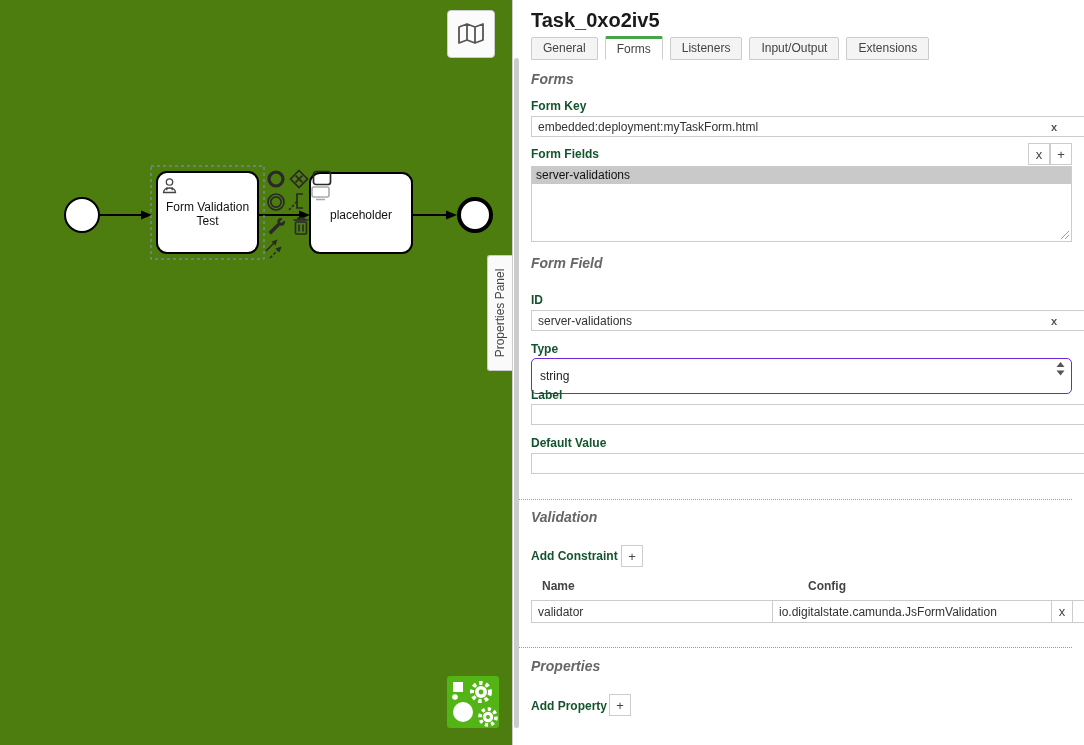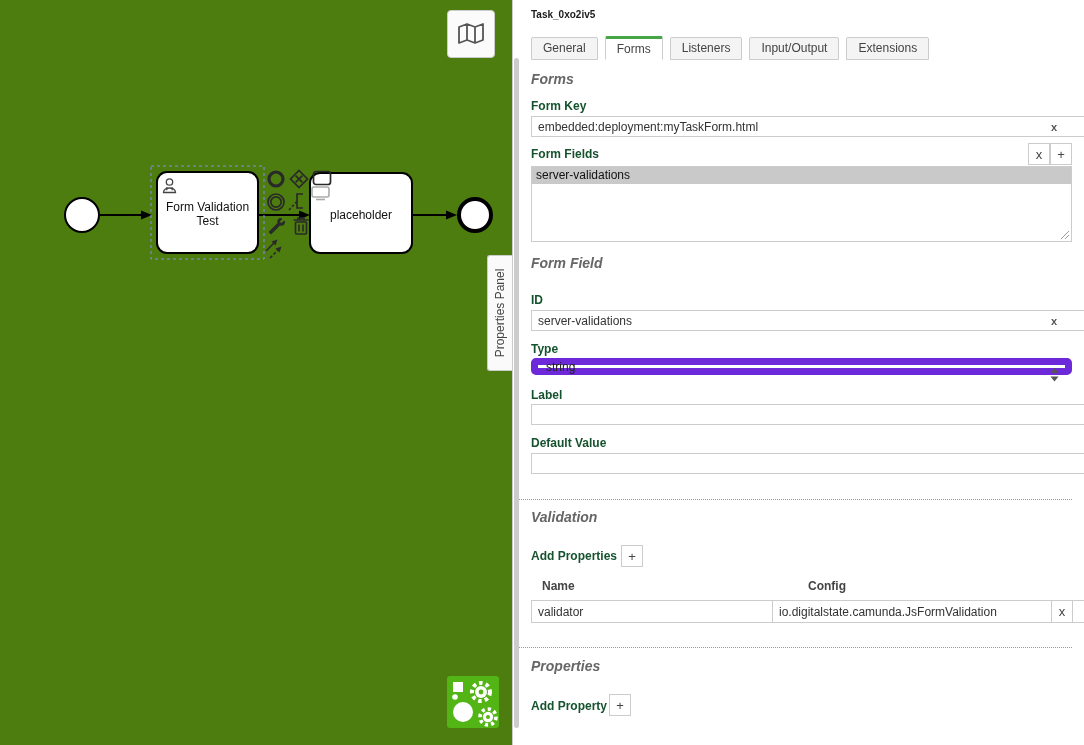--- a/index.html
+++ b/index.html
@@ -11,39 +11,39 @@
   .minimap-btn{position:absolute;left:447px;top:10px;width:46px;height:46px;background:#fbfbfb;
        border:1px solid #ccc;border-radius:4px;display:flex;align-items:center;justify-content:center;cursor:pointer;}
   .vtab{position:absolute;left:487px;top:255px;width:24px;height:114px;background:#fafafa;
        border:1px solid #ccc;border-right:none;border-radius:3px 0 0 3px;
        display:flex;align-items:center;justify-content:center;cursor:pointer;}
   .vtab span{transform:rotate(-90deg);white-space:nowrap;font-size:12px;color:#444;}
   .logo{position:absolute;left:447px;top:676px;width:52px;height:52px;cursor:pointer;}
   
   .panel{position:absolute;left:512px;top:0;width:572px;height:745px;background:#fff;border-left:1px solid #ccc;box-sizing:border-box;}
   .scroll-strip{position:absolute;left:1px;top:58px;width:5px;height:670px;background:#ccc;border-radius:3px;}
-  .panel-title{position:absolute;left:18px;top:9px;font-size:10px;font-weight:bold;color:#1a1a1a;}
+  .panel-title{position:absolute;left:18px;top:9px;font-size:20px;font-weight:bold;color:#1a1a1a;}
   .tabs{position:absolute;left:18px;top:36px;height:24px;display:flex;gap:7px;align-items:center;}
   .tab{display:flex;align-items:center;height:23px;box-sizing:border-box;padding:0 11px;
        font-size:12px;color:#444;background:#f4f4f4;border:1px solid #ccc;border-radius:2px 2px 0 0;cursor:pointer;}
   .tab.active{background:#fff;border-top:3px solid #46a546;border-bottom-color:#fff;height:24px;}
   .grp{position:absolute;left:18px;font-size:14px;font-weight:bold;font-style:italic;color:#666;}
   .lbl{position:absolute;left:18px;font-size:12px;font-weight:bold;color:#14532d;}
   .tin{position:absolute;left:18px;width:621px;height:21px;box-sizing:border-box;border:1px solid #ccc;
        background:#fff;font-size:12px;color:#333;padding:0 20px 0 6px;font-family:inherit;outline:none;}
   .clear-x{position:absolute;width:14px;height:14px;font-size:11px;font-weight:bold;color:#555;
        text-align:center;line-height:14px;cursor:pointer;}
   .sq-btn{position:absolute;width:22px;height:22px;box-sizing:border-box;border:1px solid #ccc;background:#fff;
        font-size:13px;color:#444;display:flex;align-items:center;justify-content:center;cursor:pointer;}
   .listbox{position:absolute;left:18px;top:166px;width:541px;height:76px;box-sizing:border-box;
        border:1px solid #ccc;background:#fff;overflow:hidden;}
   .listitem{height:17px;line-height:17px;background:#c9c9c9;font-size:12px;color:#111;padding:0 4px;cursor:pointer;}
   .resize-grip{position:absolute;right:1px;bottom:1px;}
-  .mac-select{position:absolute;left:18px;top:358px;width:541px;height:17px;box-sizing:border-box;
-       border:7px solid #6d28d9;border-radius:5px;background:#fff;display:flex;align-items:center;
+  .mac-select{position:absolute;left:18px;top:358px;width:541px;height:36px;box-sizing:border-box;
+       border:1px solid #6d28d9;border-radius:5px;background:#fff;display:flex;align-items:center;
        padding-left:8px;font-size:12px;color:#222;cursor:pointer;}
   .sel-arrows{position:absolute;right:6px;top:3px;}
   .dotsep{position:absolute;left:6px;width:553px;height:0;border-top:1px dotted #999;}
   .th{position:absolute;font-size:12px;font-weight:bold;color:#444;}
   .cell-in{position:absolute;height:23px;box-sizing:border-box;border:1px solid #ccc;background:#fff;
        font-size:12px;color:#333;padding:0 6px;font-family:inherit;outline:none;}
 </style>
 </head>
 <body>
 
@@ -203,21 +203,21 @@
 
   <div class="lbl" style="top:388px">Label</div>
   <input class="tin" style="top: 404px;" value="">
 
   <div class="lbl" style="top:436px">Default Value</div>
   <input class="tin" style="top: 453px;" value="">
 
   <div class="dotsep" style="top:499px"></div>
   <div class="grp" style="top:509px">Validation</div>
 
-  <div class="lbl" style="top:549px">Add Properties</div>
+  <div class="lbl" style="top:549px">Add Constraint</div>
   <div class="sq-btn" style="left:108px;top:545px">+</div>
 
   <div class="th" style="left:29px;top:579px">Name</div>
   <div class="th" style="left:295px;top:579px">Config</div>
 
   <div>
     <input class="cell-in" style="left: 18px; top: 600px; width: 290px;" value="validator">
     <input class="cell-in" style="left: 259px; top: 600px; width: 316px;" value="io.digitalstate.camunda.JsFormValidation">
     <div class="sq-btn" style="left:538px;top:600px;height:23px">x</div>
   </div>

